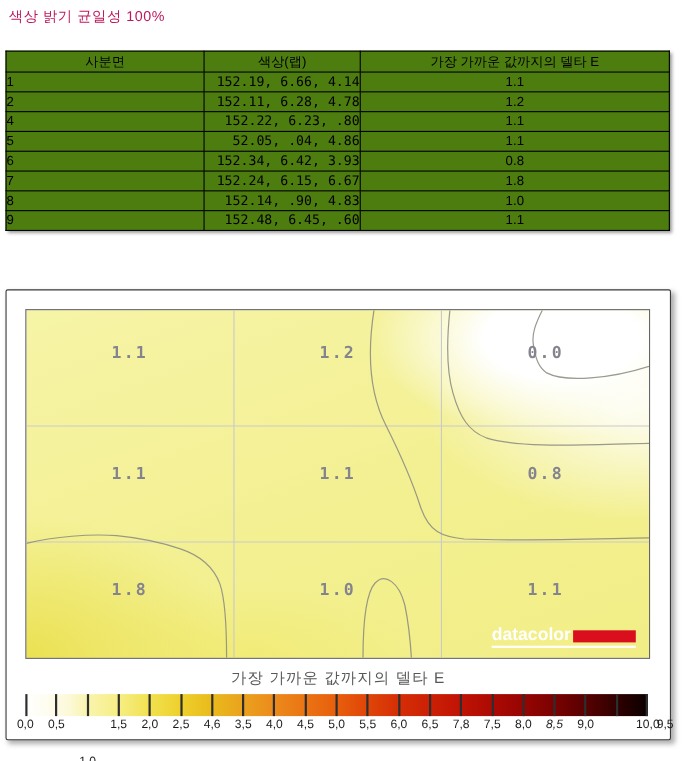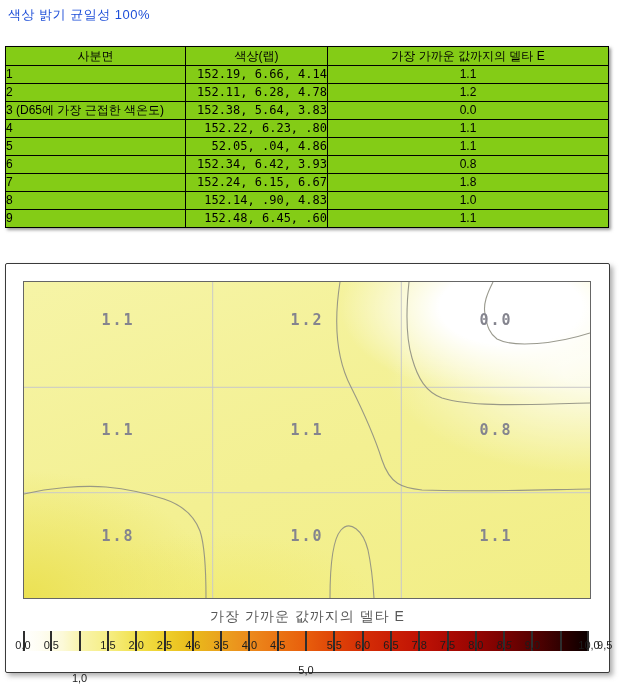--- a/index.html
+++ b/index.html
@@ -1,27 +1,27 @@
 <!DOCTYPE html>
 <html><head>
 <meta charset="utf-8">
 <style>
   html,body{margin:0;padding:0;}
   body{
     width:631px;height:692px;position:relative;background:#ffffff;
     font-family:"Liberation Sans",sans-serif;overflow:hidden;
   }
   .page-title{
-    position:absolute;left:8px;top:6px;font-size:13px;color:#1d4ed8;
+    position:absolute;left:8px;top:6px;font-size:13px;color:#be185d;
     letter-spacing:0.5px;
   }
   
   table.uni{
     position:absolute;left:5px;top:46px;width:603px;
-    border-collapse:collapse;table-layout:fixed;background:#84cc16;
+    border-collapse:collapse;table-layout:fixed;background:#4d7c0f;
     box-shadow:2px 2px 3px rgba(70,70,70,0.55);
   }
   table.uni th,table.uni td{
     border:1px solid #000;font-weight:normal;color:#000;
     padding:0;overflow:hidden;white-space:nowrap;
   }
   table.uni th{height:18px;font-size:12px;text-align:center;}
   table.uni td{height:17px;font-size:12px;line-height:17px;}
   td.q{text-align:left;padding-left:6px;}
   td.lab{text-align:right;font-family:"DejaVu Sans Mono",monospace;font-size:11px;white-space:pre;}
@@ -67,21 +67,21 @@
   .colorbar{
     position:absolute;left:17px;top:367px;width:566px;height:20px;
     background:linear-gradient(to right,
       #ffffff 0%, #fefdf2 3%, #fcf9d8 7%, #f9f4ae 10%, #f6ee85 15%,
       #f1e14e 20%, #eed02c 25%, #e9ba1b 30%, #eaa21e 35%, #ec8a1c 40%,
       #ea7413 45%, #e85e0c 50%, #df4508 55%, #d52e06 60%, #cb2005 65%,
       #c01305 70%, #ac0a03 75%, #960502 80%, #790201 85%, #570101 90%,
       #300000 95%, #0a0000 100%);
   }
   .tick{position:absolute;top:0;width:2px;height:20px;background:#2e2e2e;}
-  .colorbar-labels{position:absolute;left:17px;top:375px;width:566px;height:14px;}
+  .colorbar-labels{position:absolute;left:17px;top:389px;width:566px;height:14px;}
   .tick-label{
     position:absolute;top:0;transform:translateX(-50%);
     font-size:11px;color:#1c1c1c;white-space:nowrap;
   }
 </style>
 </head>
 <body>
 
 <div class="page-title">색상 밝기 균일성 100%</div>
 
@@ -103,25 +103,20 @@
         <td class="q">1</td>
         <td class="lab">152.19,  6.66,  4.14</td>
         <td class="de">1.1</td>
       </tr>
       <tr>
         <td class="q">2</td>
         <td class="lab">152.11,  6.28,  4.78</td>
         <td class="de">1.2</td>
       </tr>
       <tr>
-        <td class="q">3 (D65에 가장 근접한 색온도)</td>
-        <td class="lab">152.38,  5.64,  3.83</td>
-        <td class="de">0.0</td>
-      </tr>
-      <tr>
         <td class="q">4</td>
         <td class="lab">152.22,  6.23,   .80</td>
         <td class="de">1.1</td>
       </tr>
       <tr>
         <td class="q">5</td>
         <td class="lab"> 52.05,   .04,  4.86</td>
         <td class="de">1.1</td>
       </tr>
       <tr>
@@ -159,20 +154,24 @@
 
       <g fill="none" stroke="#8f8f82" stroke-width="1.1" opacity="0.9">
         <path d="M316,0 C310,38 312,76 327,105 C340,131 351,156 358,178 C366,202 378,206 398,208 C450,210 510,208 566,207"></path>
         <path d="M385,0 C382,28 382,56 388,76 C394,97 402,110 418,116 C450,126 510,122 566,121"></path>
         <path d="M469,0 C463,12 459,22 461,32 C463,45 466,52 473,57 C490,66 532,62 566,51"></path>
         <path d="M0,212 C25,206 58,203 82,205 C103,207 122,211 140,217 C158,223 170,233 176,249 C181,264 182,290 182,316"></path>
         <path d="M306,316 C306,286 308,258 317,248 C326,238 339,248 344,268 C347,282 349,300 350,316"></path>
       </g>
     </svg>
 
+    <div class="logo">
+      <span class="logo-text">datacolor</span>
+      <span class="logo-rect" style="background: rgb(217, 15, 30);"></span>
+    </div>
   <div class="cell-label" style="left: 94px; top: 38px;">1.1</div>
       <div class="cell-label" style="left: 283px; top: 38px;">1.2</div>
       <div class="cell-label" style="left: 472px; top: 38px;">0.0</div>
       <div class="cell-label" style="left: 94px; top: 148px;">1.1</div>
       <div class="cell-label" style="left: 283px; top: 148px;">1.1</div>
       <div class="cell-label" style="left: 472px; top: 148px;">0.8</div>
       <div class="cell-label" style="left: 94px; top: 254px;">1.8</div>
       <div class="cell-label" style="left: 283px; top: 254px;">1.0</div>
       <div class="cell-label" style="left: 472px; top: 254px;">1.1</div>
     </div>
@@ -206,21 +205,21 @@
       <div class="tick-label" style="left: 0px;">0,0</div>
       <div class="tick-label" style="left: 28.3px;">0,5</div>
       <div class="tick-label" style="left: 56.6px; margin-top: 33px;">1,0</div>
       <div class="tick-label" style="left: 84.9px;">1,5</div>
       <div class="tick-label" style="left: 113.2px;">2,0</div>
       <div class="tick-label" style="left: 141.5px;">2,5</div>
       <div class="tick-label" style="left: 169.8px;">4,6</div>
       <div class="tick-label" style="left: 198.1px;">3,5</div>
       <div class="tick-label" style="left: 226.4px;">4,0</div>
       <div class="tick-label" style="left: 254.7px;">4,5</div>
-      <div class="tick-label" style="left: 283px; margin-top: 25px;">5,0</div>
+      <div class="tick-label" style="left: 283px;">5,0</div>
       <div class="tick-label" style="left: 311.3px;">5,5</div>
       <div class="tick-label" style="left: 339.6px;">6,0</div>
       <div class="tick-label" style="left: 367.9px;">6,5</div>
       <div class="tick-label" style="left: 396.2px;">7,8</div>
       <div class="tick-label" style="left: 424.5px;">7,5</div>
       <div class="tick-label" style="left: 452.8px;">8,0</div>
       <div class="tick-label" style="left: 481.1px; font-style: italic;">8,5</div>
       <div class="tick-label" style="left: 509.4px;">9,0</div>
       <div class="tick-label" style="left: 537.7px; margin-left: 44px;">9,5</div>
       <div class="tick-label" style="left: 566px;">10,0</div>

